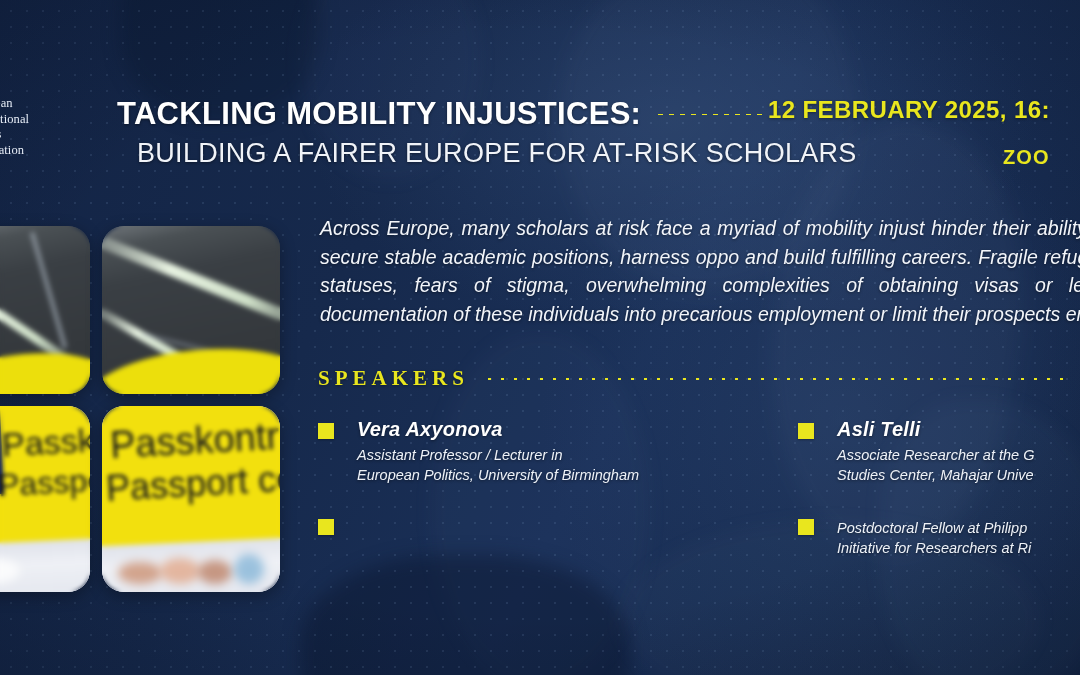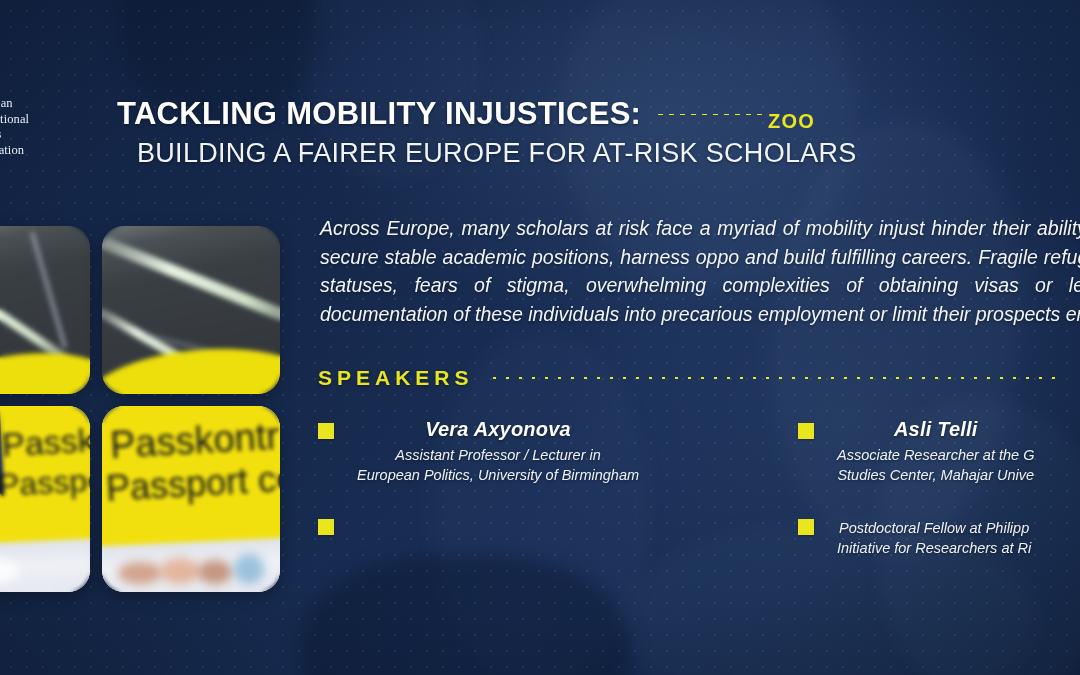--- a/index.html
+++ b/index.html
@@ -120,21 +120,21 @@
   }
   .meta-date {
     color: #e9e61e;
     font-size: 24px;
     font-weight: bold;
     letter-spacing: 0.4px;
     white-space: nowrap;
     text-shadow: 0 1px 3px rgba(0,0,0,0.4);
   }
   .meta-place {
-    margin-top: 14px;
+    margin-top: 22px;
     text-align: right;
     color: #e9e61e;
     font-size: 20px;
     font-weight: bold;
     letter-spacing: 1.2px;
     white-space: nowrap;
     padding-right: 0px;
   }
 
   
@@ -284,20 +284,21 @@
     width: 760px;
     z-index: 6;
   }
   .speakers-label {
     color: #e9e61e;
     font-size: 21px;
     font-weight: bold;
     letter-spacing: 5px;
     white-space: nowrap;
     text-shadow: 0 1px 3px rgba(0,0,0,0.4);
+    font-family: Liberation Serif, serif;
   }
   .dot-rule.speakers { flex: 1; height: 6px; background-size: 13px 6px; }
 
   .speaker-grid {
     position: absolute;
     left: 318px;
     top: 418px;
     width: 772px;
     z-index: 6;
   }
@@ -313,21 +314,21 @@
   .speaker.col-right { width: 292px; }
   .bullet {
     width: 16px;
     height: 16px;
     background: #e9e61e;
     flex: 0 0 auto;
     margin-top: 5px;
     margin-right: 23px;
     box-shadow: 0 1px 2px rgba(0,0,0,0.3);
   }
-  .speaker-text { min-width: 0; text-align: center; }
+  .speaker-text { min-width: 0; }
   .speaker-name {
     color: #ffffff;
     font-size: 20px;
     font-weight: bold;
     font-style: italic;
     letter-spacing: 0.2px;
     white-space: nowrap;
     text-shadow: 0 1px 3px rgba(0,0,0,0.45);
   }
   .speaker-role {
@@ -365,20 +366,21 @@
 
   <div class="title-block">
     <div class="title-row1">
       <div class="title-main">TACKLING MOBILITY INJUSTICES:</div>
       <span class="dot-rule header"></span>
     </div>
     <div class="title-sub">BUILDING A FAIRER EUROPE FOR AT-RISK SCHOLARS</div>
   </div>
 
   <div class="meta-block">
+    <div class="meta-date">12 FEBRUARY 2025,  16:</div>
     <div class="meta-place">ZOO</div>
   </div>
 
   <div class="photos">
 
     <div class="tile t1">
       <div class="ceiling">
         <div class="mesh"></div>
         <div class="lightbar" style="left:-20px; top:34px; width:190px; transform:rotate(34deg);"></div>
         <div class="rail" style="left:86px; top:4px; width:120px; transform:rotate(74deg);"></div>

